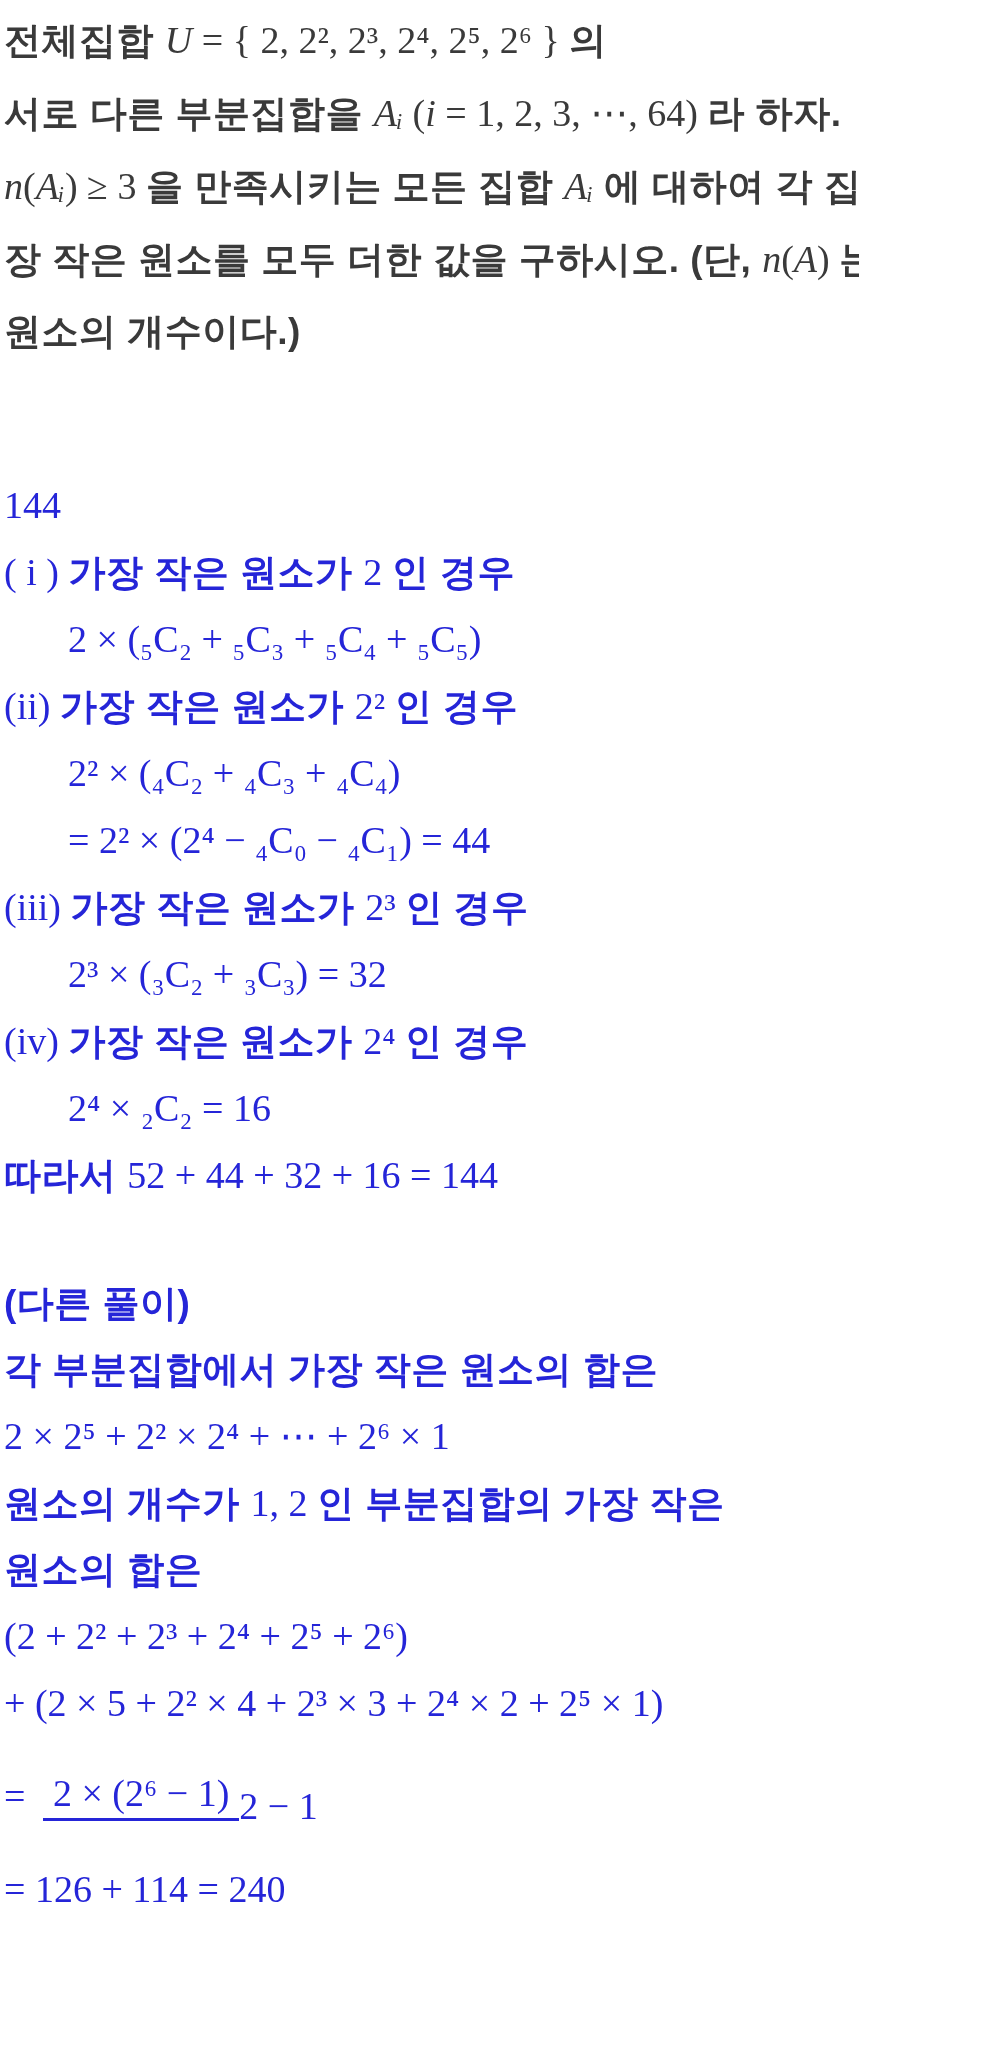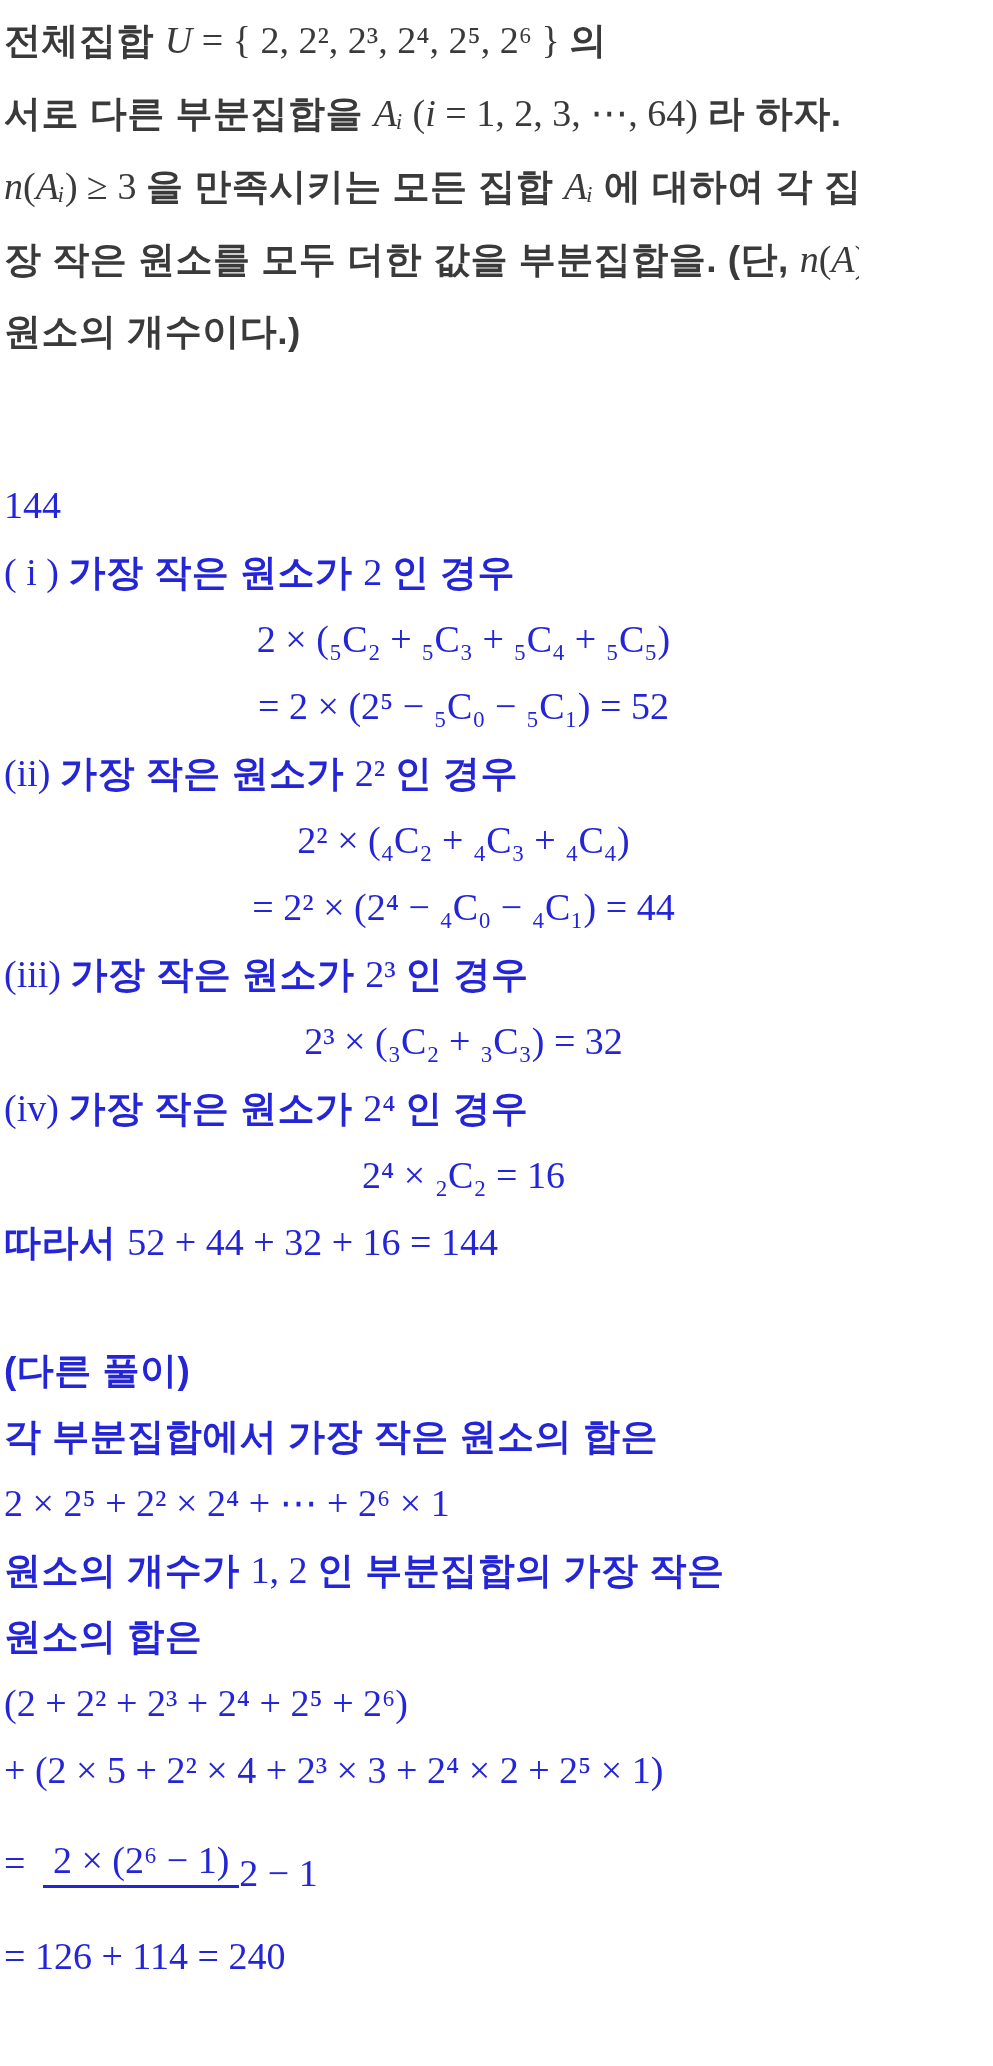--- a/index.html
+++ b/index.html
@@ -39,21 +39,21 @@
     font-family: "Liberation Serif", "DejaVu Serif", serif;
     font-size: 38px;
     font-weight: 400;
   }
   .seg.mi {
     font-family: "Liberation Serif", "DejaVu Serif", serif;
     font-size: 38px;
     font-style: italic;
     font-weight: 400;
   }
-  .indent { padding-left: 64px; text-align: center; }
+  .indent { padding-left: 64px; }
   .answer-line { margin-top: 104px; }
   .alt-block { margin-top: 62px; }
   
   .frac-line { line-height: 118px; }
   .frac {
     display: inline-flex;
     flex-direction: row;
     align-items: center;
     vertical-align: middle;
     margin: 0 8px;
@@ -72,31 +72,30 @@
 </style>
 </head>
 <body>
 
 <div class="page">
 
   <div class="problem-block">
     <div class="line"><span class="seg kr">전체집합 </span><span class="seg mi">U</span><span class="seg m"> = { 2, 2², 2³, 2⁴, 2⁵, 2⁶ } </span><span class="seg kr">의</span></div>
     <div class="line"><span class="seg kr">서로 다른 부분집합을 </span><span class="seg mi">Aᵢ</span><span class="seg m"> (</span><span class="seg mi">i</span><span class="seg m"> = 1, 2, 3, ⋯, 64) </span><span class="seg kr">라 하자.</span></div>
     <div class="line"><span class="seg mi">n</span><span class="seg m">(</span><span class="seg mi">Aᵢ</span><span class="seg m">) ≥ 3 </span><span class="seg kr">을 만족시키는 모든 집합 </span><span class="seg mi">Aᵢ</span><span class="seg kr"> 에 대하여 각 집합의 가</span></div>
-    <div class="line"><span class="seg kr">장 작은 원소를 모두 더한 값을 부분집합을. (단, </span><span class="seg mi">n</span><span class="seg m">(</span><span class="seg mi">A</span><span class="seg m">) </span><span class="seg kr">는 집합 </span><span class="seg mi">A</span></div>
+    <div class="line"><span class="seg kr">장 작은 원소를 모두 더한 값을 구하시오. (단, </span><span class="seg mi">n</span><span class="seg m">(</span><span class="seg mi">A</span><span class="seg m">) </span><span class="seg kr">는 집합 </span><span class="seg mi">A</span></div>
     <div class="line"><span class="seg kr">원소의 개수이다.)</span></div>
   </div>
 
   <div class="solution-block">
     <div class="line answer-line">
       <span class="seg m">144</span>
     </div>
     <div class="line"><span class="seg m">( i ) </span><span class="seg kr">가장 작은 원소가 </span><span class="seg m">2 </span><span class="seg kr">인 경우</span></div>
     <div class="line indent"><span class="seg m">2 × (₅C₂ + ₅C₃ + ₅C₄ + ₅C₅)</span></div>
-    <div class="line indent"><span class="seg m">= 2 × (2⁵ − ₅C₀ − ₅C₁) = 52</span></div>
     <div class="line"><span class="seg m">(ii) </span><span class="seg kr">가장 작은 원소가 </span><span class="seg m">2² </span><span class="seg kr">인 경우</span></div>
     <div class="line indent"><span class="seg m">2² × (₄C₂ + ₄C₃ + ₄C₄)</span></div>
     <div class="line indent"><span class="seg m">= 2² × (2⁴ − ₄C₀ − ₄C₁) = 44</span></div>
     <div class="line"><span class="seg m">(iii) </span><span class="seg kr">가장 작은 원소가 </span><span class="seg m">2³ </span><span class="seg kr">인 경우</span></div>
     <div class="line indent"><span class="seg m">2³ × (₃C₂ + ₃C₃) = 32</span></div>
     <div class="line"><span class="seg m">(iv) </span><span class="seg kr">가장 작은 원소가 </span><span class="seg m">2⁴ </span><span class="seg kr">인 경우</span></div>
     <div class="line indent"><span class="seg m">2⁴ × ₂C₂ = 16</span></div>
     <div class="line"><span class="seg kr">따라서 </span><span class="seg m">52 + 44 + 32 + 16 = 144</span></div>
   </div>
 

